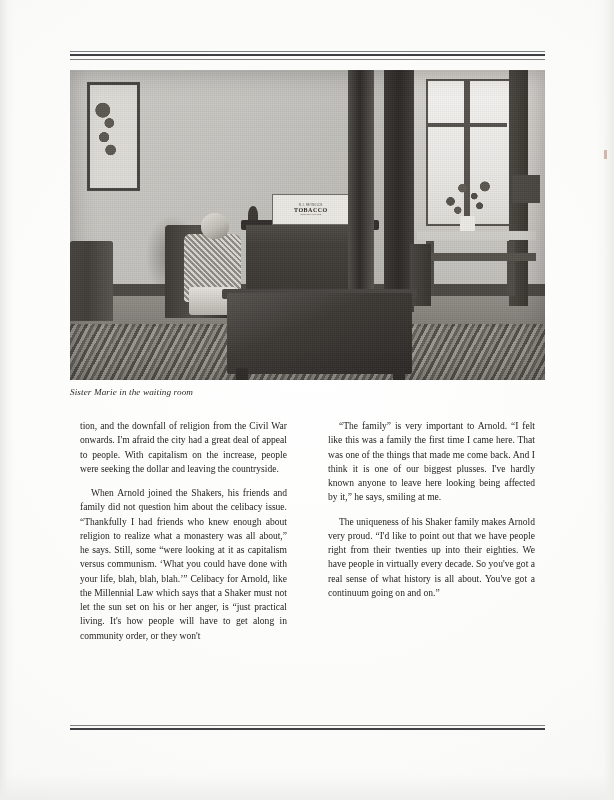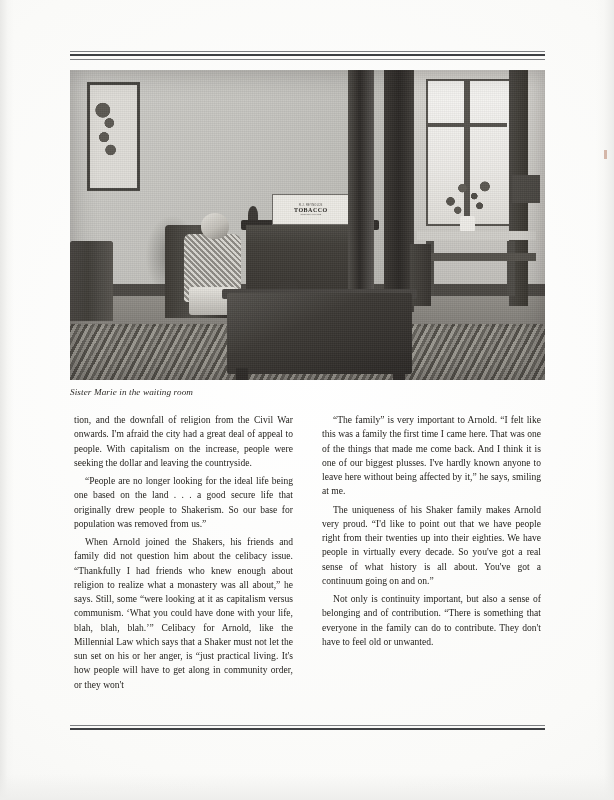--- a/index.html
+++ b/index.html
@@ -480,21 +480,21 @@
     top: 409px;
     width: 475px;
     height: 306px;
     display: flex;
     gap: 21px;
   }
   .col {
     width: 227px;
   }
   .col p {
-    margin: 4px;
+    margin: 10px;
     font-family: "Liberation Serif", serif;
     font-size: 9.55px;
     line-height: 14.25px;
     color: #25231f;
     text-align: justify;
     text-justify: inter-word;
     hyphens: manual;
     -webkit-hyphens: manual;
   }
   .col p.indent {
@@ -598,27 +598,25 @@
 
     <div class="ph-grain"></div>
     <div class="ph-photo-inner-shadow"></div>
   </div>
 
   <div class="caption">Sister Marie in the waiting room</div>
 
   <div class="columns">
     <div class="col" id="col-left">
         <p>tion, and the downfall of religion from the Civil War onwards. I'm afraid the city had a great deal of appeal to people. With capitalism on the increase, people were seeking the dollar and leaving the countryside.</p>
-        <p class="indent">“People are no longer looking for the ideal life being one based on the land . . . a good secure life that originally drew people to Shakerism. So our base for population was removed from us.”</p>
         <p class="indent">When Arnold joined the Shakers, his friends and family did not question him about the celibacy issue. “Thankfully I had friends who knew enough about religion to realize what a monastery was all about,” he says. Still, some “were looking at it as capitalism versus communism. ‘What you could have done with your life, blah, blah, blah.’” Celibacy for Arnold, like the Millennial Law which says that a Shaker must not let the sun set on his or her anger, is “just practical living. It's how people will have to get along in community order, or they won't</p>
       </div>
     <div class="col" id="col-right">
-        <p class="indent">“The family” is very important to Arnold. “I felt like this was a family the first time I came here. That was one of the things that made me come back. And I think it is one of our biggest plusses. I've hardly known anyone to leave here without being affected by it,” he says, smiling at me.</p>
+        <p class="indent">“The family” is very important to Arnold. “I felt like this was a family the first time I came here. That was one of the things that made me come back. And I think it is one of our biggest plusses. I've hardly known anyone to leave here looking being affected by it,” he says, smiling at me.</p>
         <p class="indent">The uniqueness of his Shaker family makes Arnold very proud. “I'd like to point out that we have people right from their twenties up into their eighties. We have people in virtually every decade. So you've got a real sense of what history is all about. You've got a continuum going on and on.”</p>
-        <p class="indent">Not only is continuity important, but also a sense of belonging and of contribution. “There is something that everyone in the family can do to contribute. They don't have to feel old or unwanted.</p>
       </div>
   </div>
 
   <div class="rule-group" style="top:725px;">
     <div class="rule-thin"></div>
     <div class="rule-gap"></div>
     <div class="rule-thick"></div>
   </div>
 
   <div class="folio">28</div>

